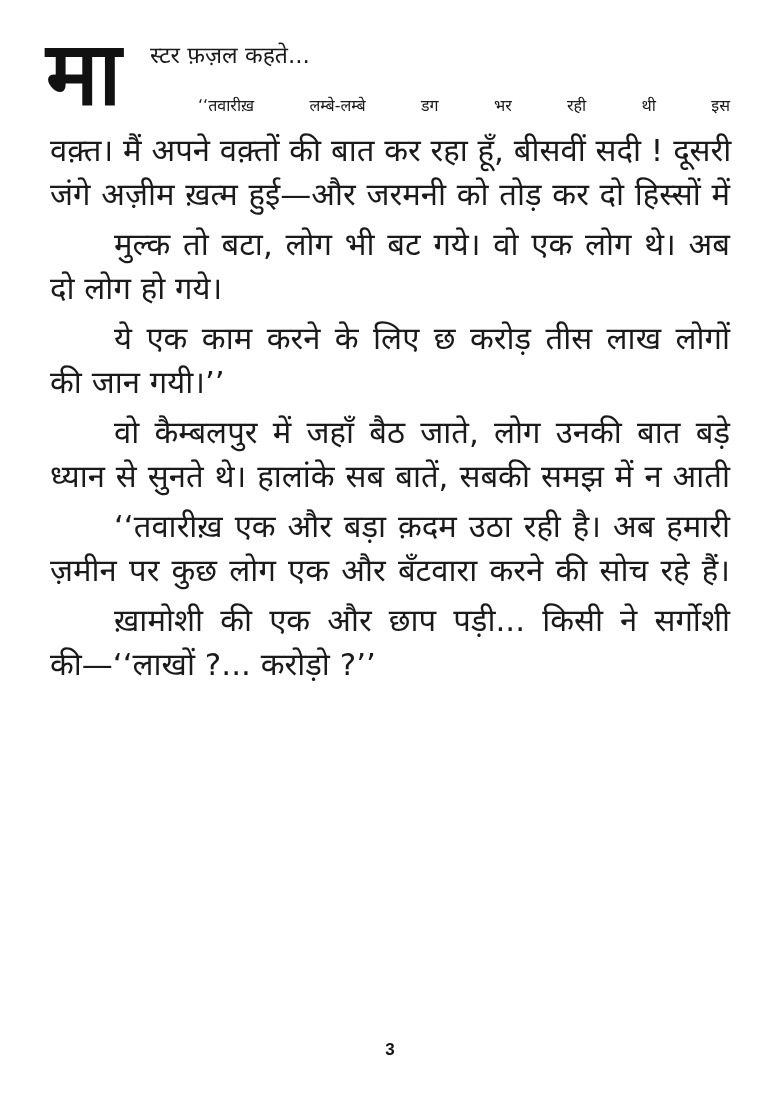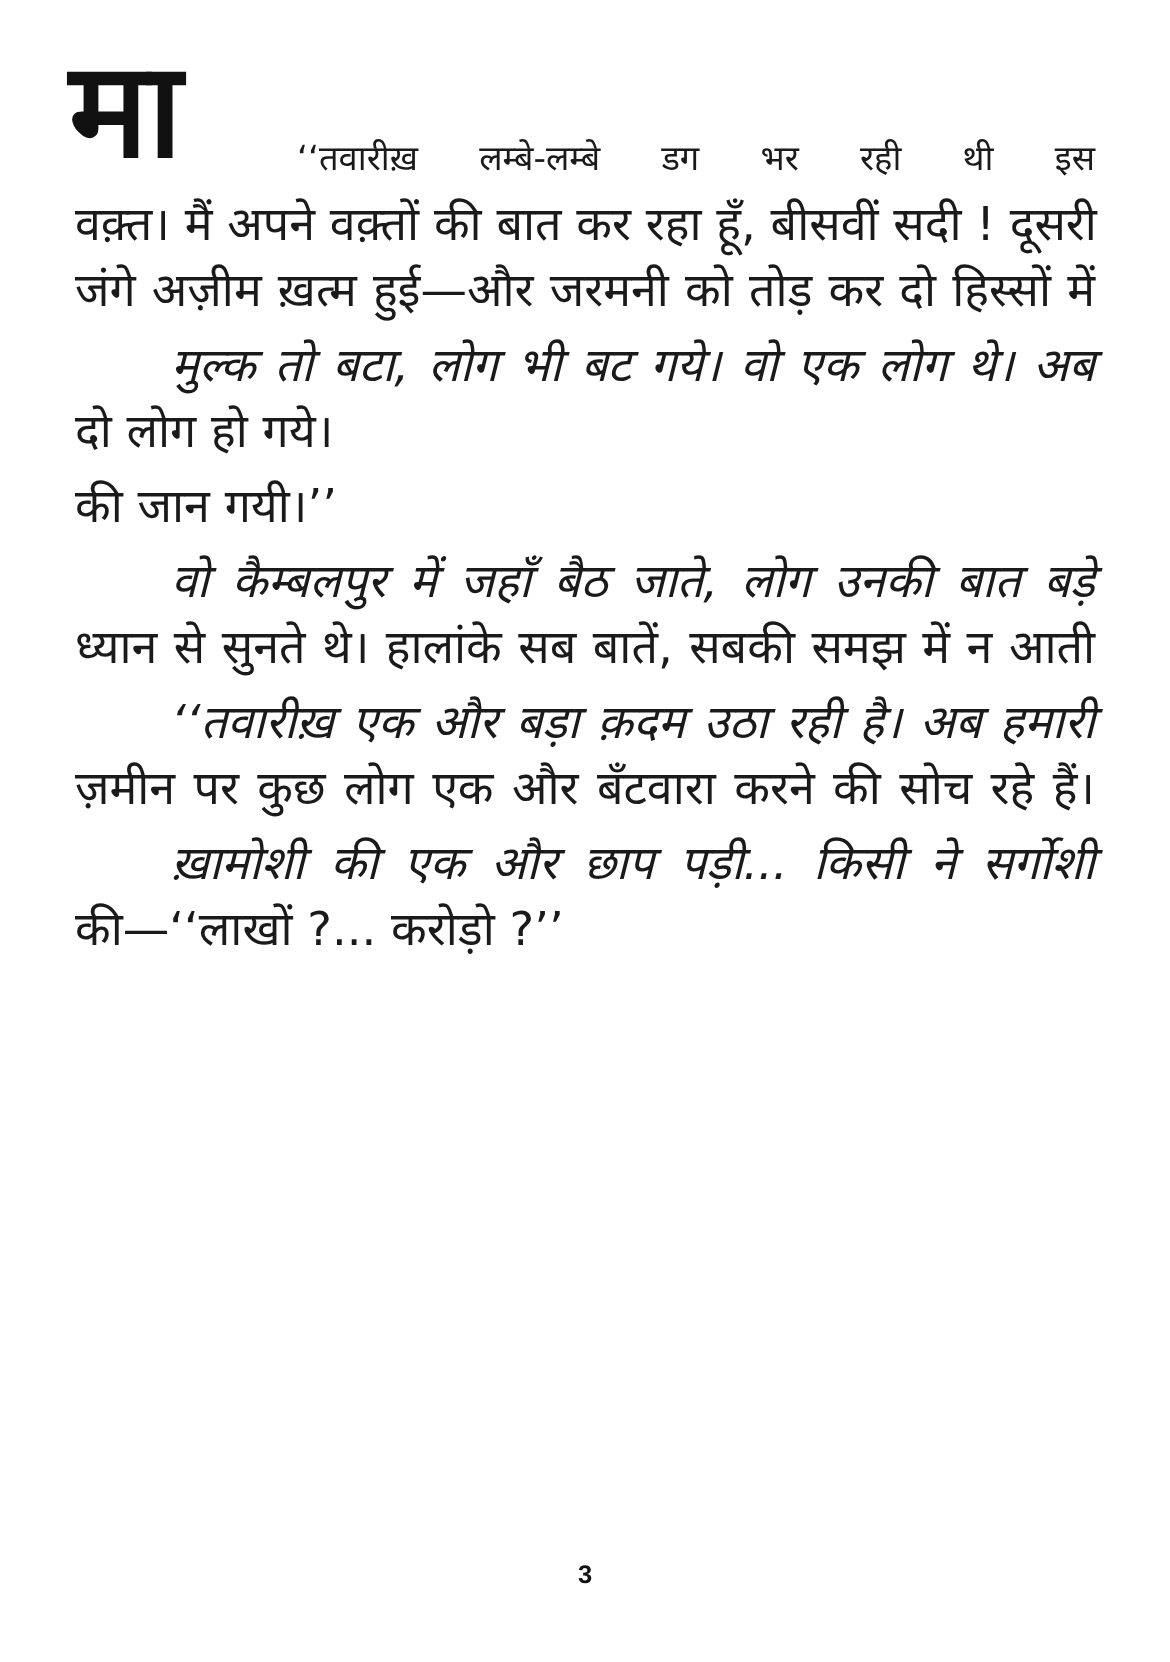--- a/index.html
+++ b/index.html
@@ -3,49 +3,51 @@
 <meta charset="utf-8">
 <style>
   html, body { margin: 0; padding: 0; background: #ffffff; }
   body { width: 780px; height: 1108px; position: relative; overflow: hidden; color: #1a1a1a;
          font-family: "DejaVu Sans", "Liberation Sans", sans-serif; }
   .page { position: absolute; left: 50px; top: 36px; width: 680px; }
   .dropcap-wrap { position: relative; height: 92px; }
   .dropcap { position: absolute; left: -4px; top: -6px; font-size: 88px; line-height: 1; font-weight: bold;
              color: #111; letter-spacing: -4px; }
   .head-rest { position: absolute; left: 100px; top: 4px; font-size: 23px; line-height: 30px; }
-  .first-line { position: absolute; left: 148px; top: 50px; width: 532px; font-size: 23px; line-height: 40px;
+  .first-line { position: absolute; left: 148px; top: 50px; width: 532px; font-size: 16px; line-height: 40px;
                 text-align: justify; text-align-last: justify; white-space: nowrap; }
   .line { font-size: 31px; line-height: 44px; height: 44px; white-space: nowrap; }
   .just { text-align: justify; text-align-last: justify; }
-  .indent { padding-left: 64px; font-style: italic; }
+  .indent { padding-left: 64px; }
   .para-gap { margin-top: 6px; }
   .page-num { position: absolute; left: 0; width: 780px; top: 1040px; text-align: center;
               font-family: "Liberation Sans", sans-serif; font-weight: bold; font-size: 17px; color: #111; }
 </style>
 </head>
 <body>
 
 <div class="page">
   <div class="dropcap-wrap">
     <span class="dropcap">मा</span>
+    <span class="head-rest">स्टर फ़ज़ल कहते...</span>
     <div class="first-line">‘‘तवारीख़ लम्बे-लम्बे डग भर रही थी इस</div>
   </div>
 
   <div>
     <div class="line just">वक़्त। मैं अपने वक़्तों की बात कर रहा हूँ, बीसवीं सदी ! दूसरी</div>
     <div class="line just">जंगे अज़ीम ख़त्म हुई—और जरमनी को तोड़ कर दो हिस्सों में</div>
   </div>
 
   <div class="para-gap">
     <div class="line just indent">मुल्क तो बटा, लोग भी बट गये। वो एक लोग थे। अब</div>
     <div class="line">दो लोग हो गये।</div>
   </div>
 
   <div class="para-gap">
+    <div class="line just indent">ये एक काम करने के लिए छ करोड़ तीस लाख लोगों</div>
     <div class="line">की जान गयी।’’</div>
   </div>
 
   <div class="para-gap">
     <div class="line just indent">वो कैम्बलपुर में जहाँ बैठ जाते, लोग उनकी बात बड़े</div>
     <div class="line just">ध्यान से सुनते थे। हालांके सब बातें, सबकी समझ में न आती</div>
   </div>
 
   <div class="para-gap">
     <div class="line just indent">‘‘तवारीख़ एक और बड़ा क़दम उठा रही है। अब हमारी</div>

